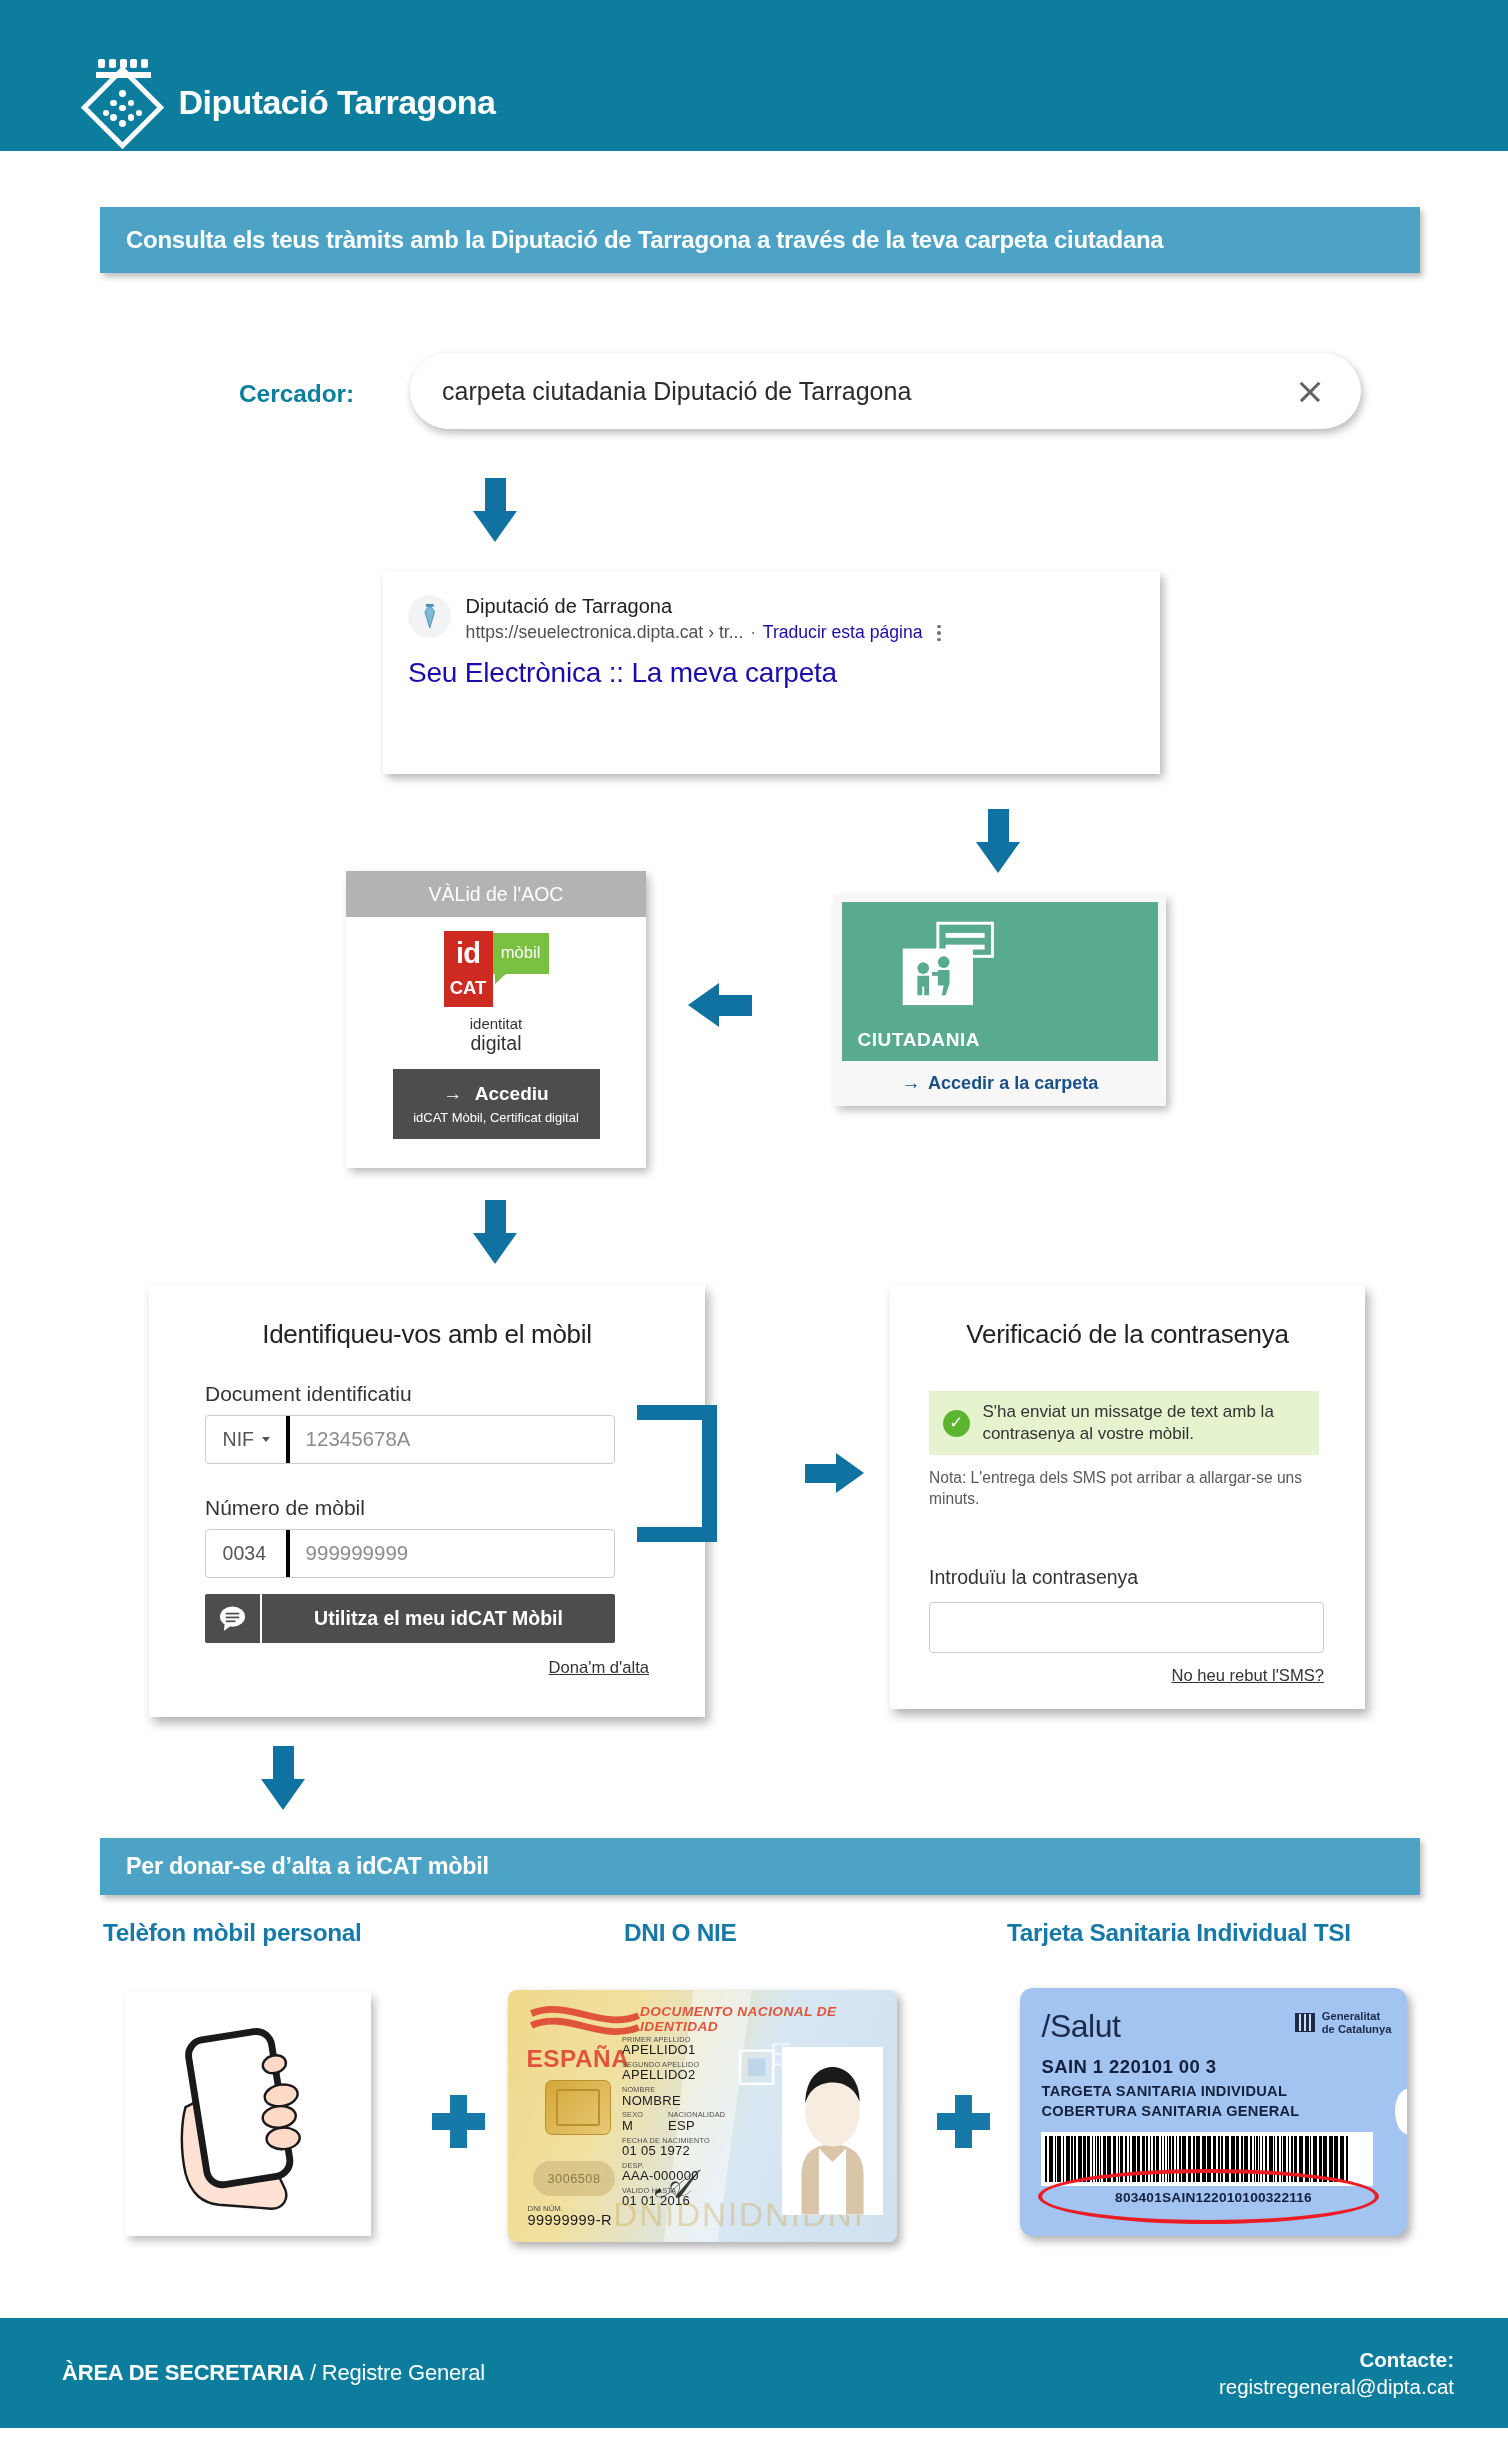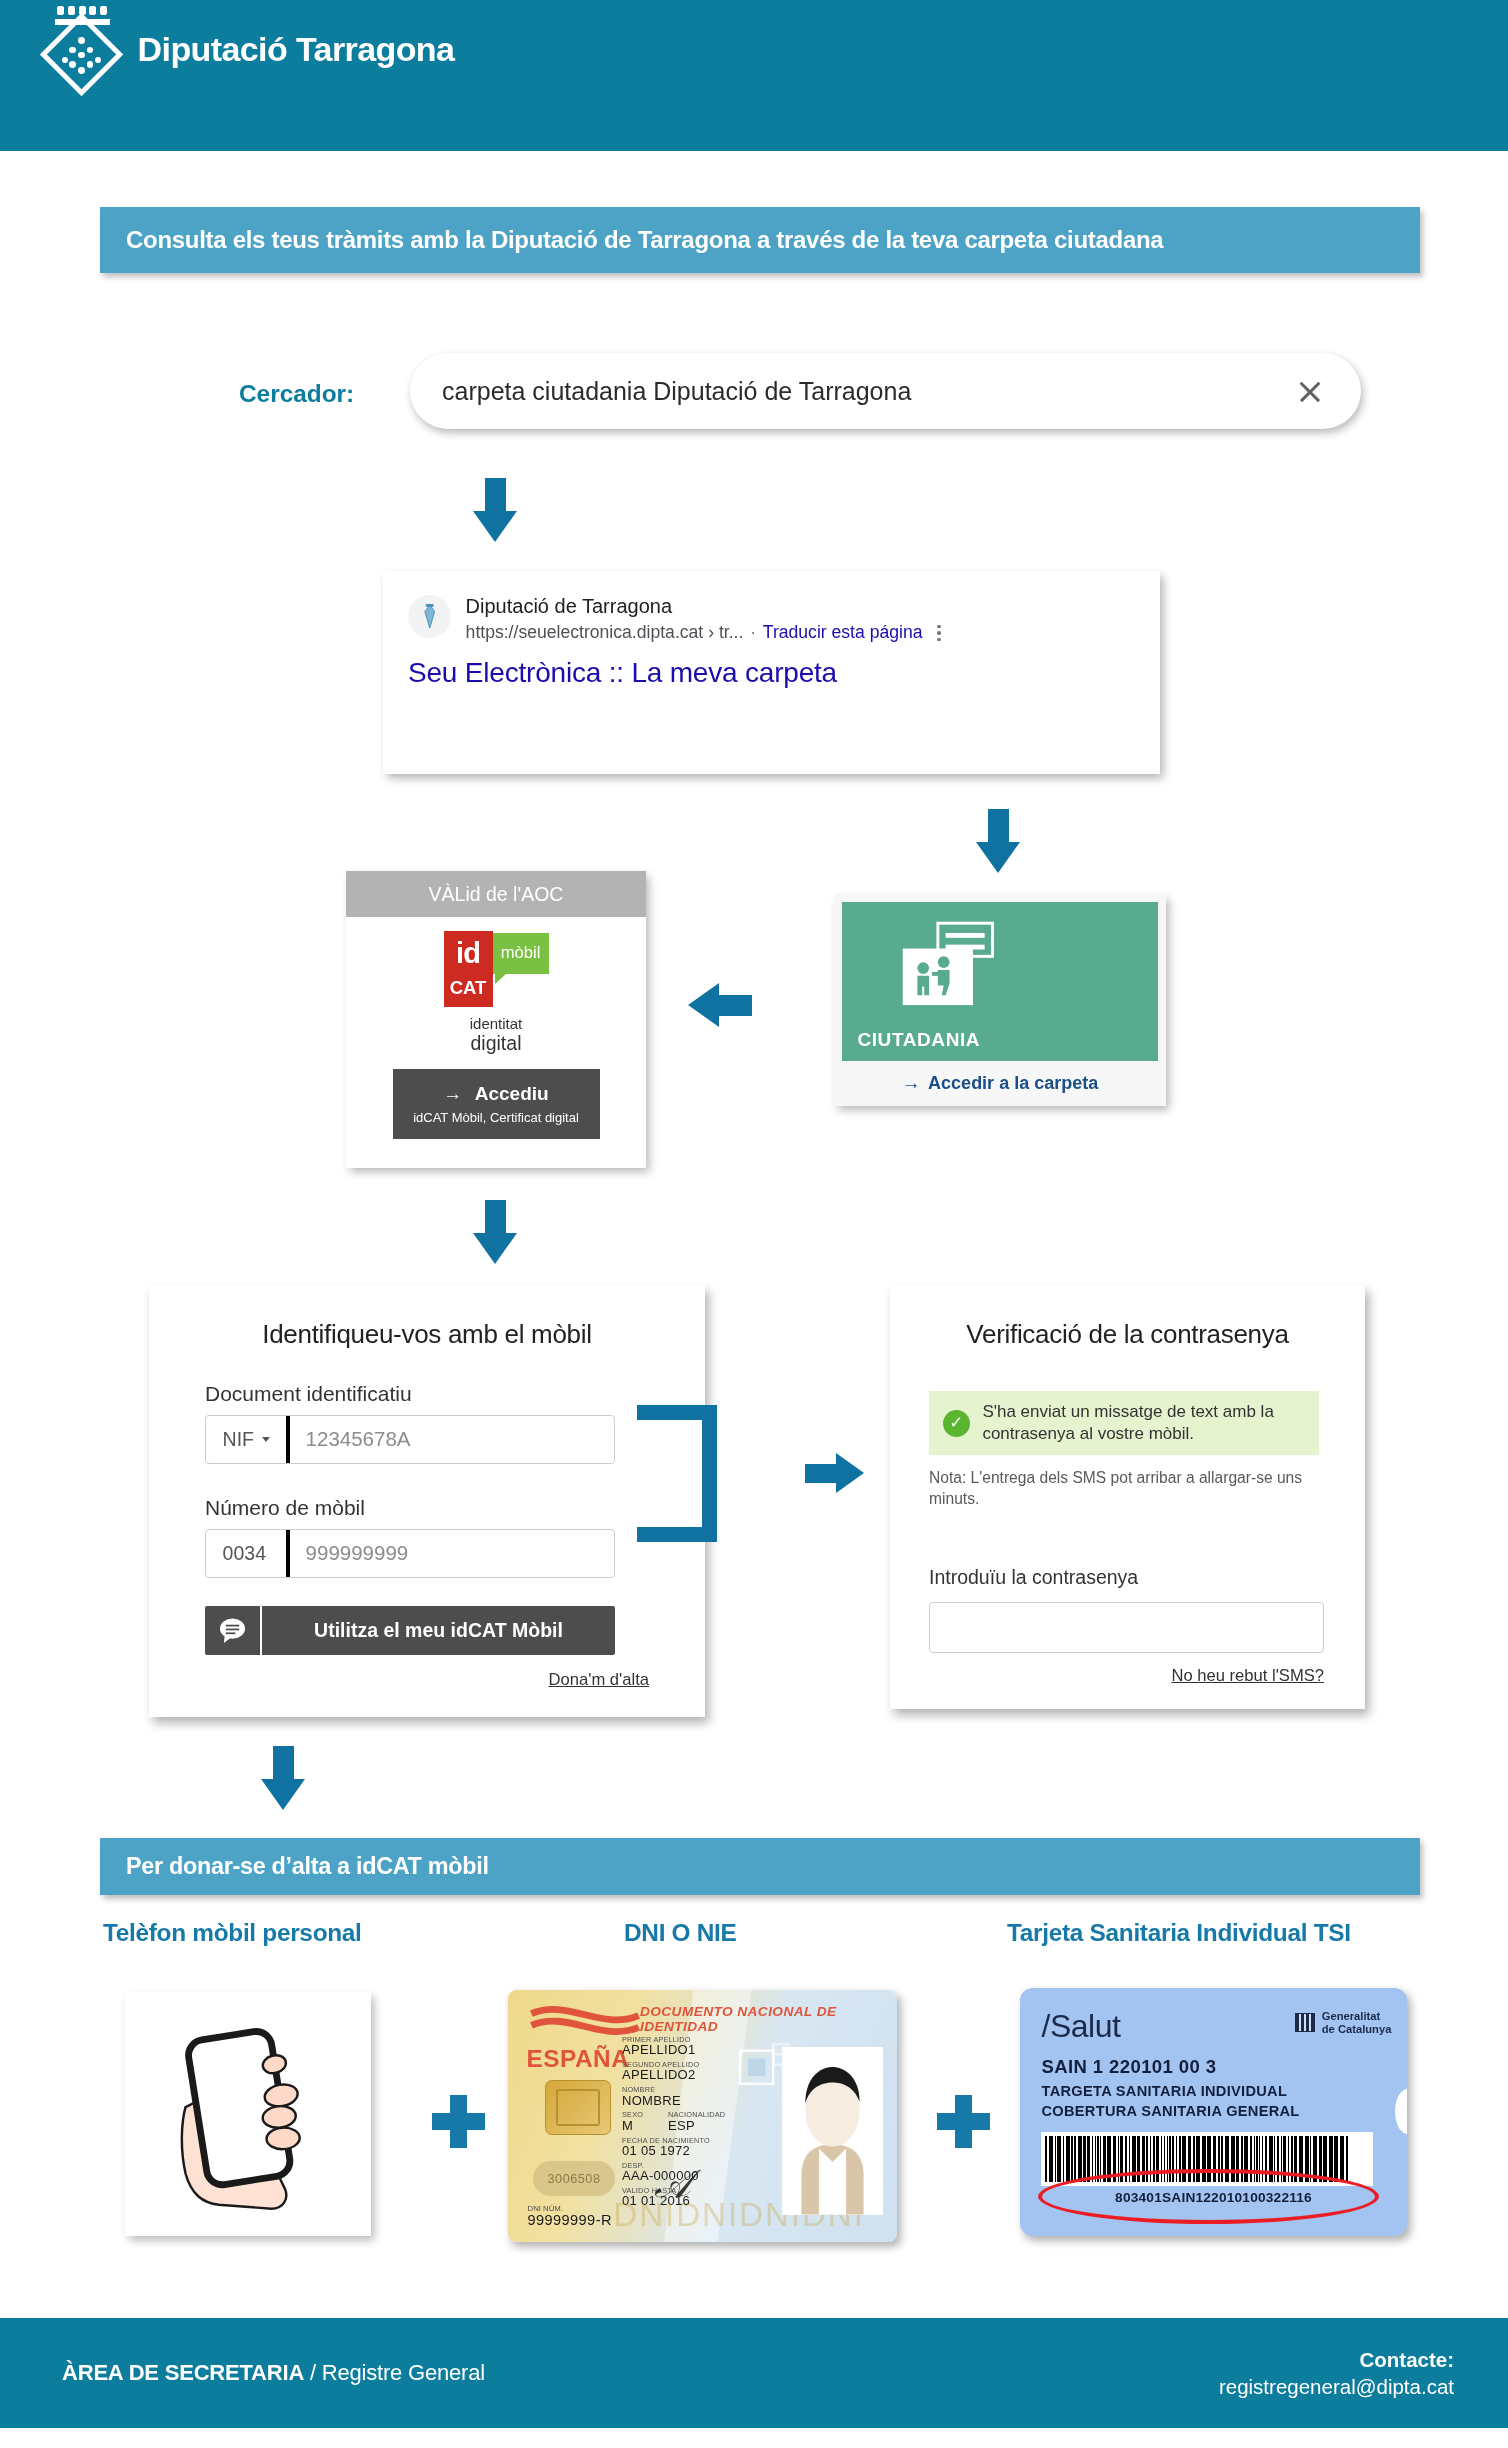--- a/index.html
+++ b/index.html
@@ -9,21 +9,21 @@
     background: #ffffff;
     position: relative;
     overflow: hidden;
   }
 
   
   .header {
     position: absolute; left: 0; top: 0;
     width: 1509px; height: 151px;
     background: #0d7d9e;
-    display: flex; align-items: flex-start;
+    display: flex; align-items: flex-end; padding-left: 41px;
   }
   .logo-wrap { display: flex; align-items: center; margin-left: 44px; }
   .logo-mark { position: relative; width: 76px; height: 98px; }
   .crown { position: absolute; left: 10.7px; top: 5.9px; width: 55px; }
   .crown-dots { display: flex; gap: 3.9px; justify-content: center; }
   .crown-dots i { display:block; width: 6.8px; height: 8.8px; background: #fff; border-radius: 2px; }
   .crown-bar { width: 55px; height: 6.8px; background: #fff; margin-top: 3.9px; }
   .diamond {
     position: absolute; left: 7.8px; top: 25px;
     width: 59px; height: 59px; border: 5.9px solid #fff;
@@ -235,21 +235,21 @@
   .input-prefix {
     width: 84px; height: 100%; border-right: 4px solid #000000;
     display:flex; align-items:center; padding-left: 16.6px;
     font-size: 19.5px; color: #555;
   }
   .caret { margin-left: 7.8px; width:0; height:0;
     border-left: 4.9px solid transparent; border-right: 4.9px solid transparent;
     border-top: 5.9px solid #555; }
   .input-val { padding-left: 15.6px; font-size: 20.5px; color: #8c8c8c; }
   .idcat-mobil-btn {
-    margin: 28px 0 0 56px; width: 410px; height: 49px; background: #4d4d4d;
+    margin: 16px 0 0 56px; width: 410px; height: 49px; background: #4d4d4d;
     display:flex; align-items:center; border-radius: 2px;
   }
   .icm-icon {
     width: 57px; height: 100%; display:flex; align-items:center; justify-content:center;
     border-right: 2px solid #ffffff;
   }
   .icm-text {
     flex: 1; text-align:center; color:#fff; font-size: 19.5px; font-weight: bold;
   }
   .donam {

